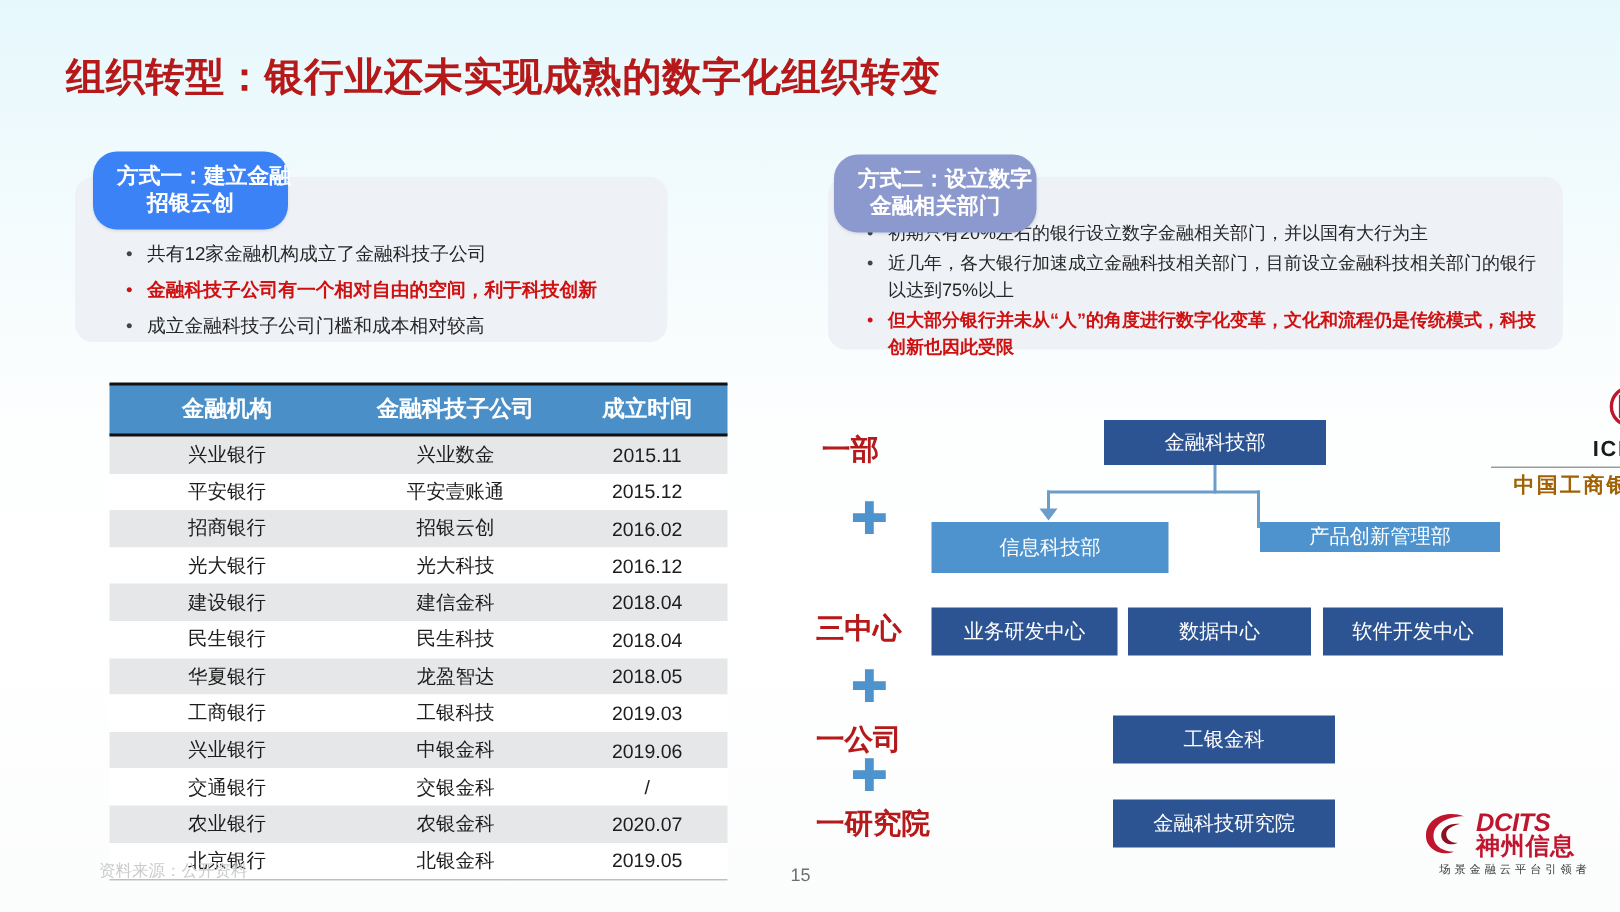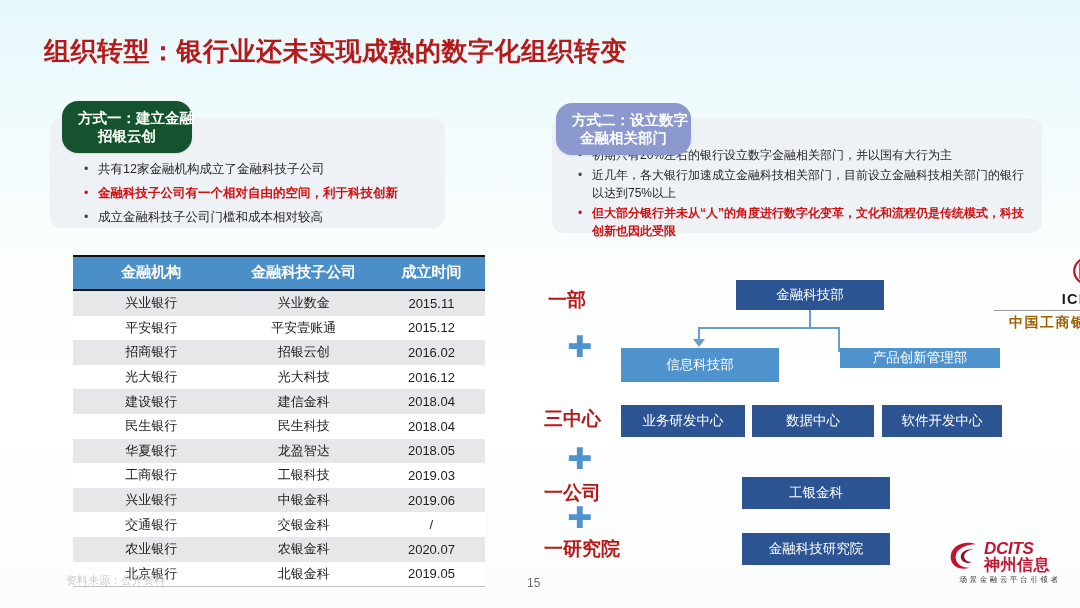--- a/index.html
+++ b/index.html
@@ -159,21 +159,21 @@
 </style>
 </head>
 <body>
 
 <div class="slide">
 
   <div class="title">组织转型：银行业还未实现成熟的数字化组织转变</div>
 
   <div class="panel" id="panel-left">
     <div class="panel-body"></div>
-    <div class="panel-tab" style="background:#14532d">
+    <div class="panel-tab" style="background:#3b82f6">
       <span>方式一：建立金融</span>
       <span class="tab-l2">招银云创</span>
     </div>
     <div class="bullets">
       <div class="bullet">
         <span class="dot">•</span>
         <span class="txt">共有12家金融机构成立了金融科技子公司</span>
       </div>
       <div class="bullet em">
         <span class="dot">•</span>

